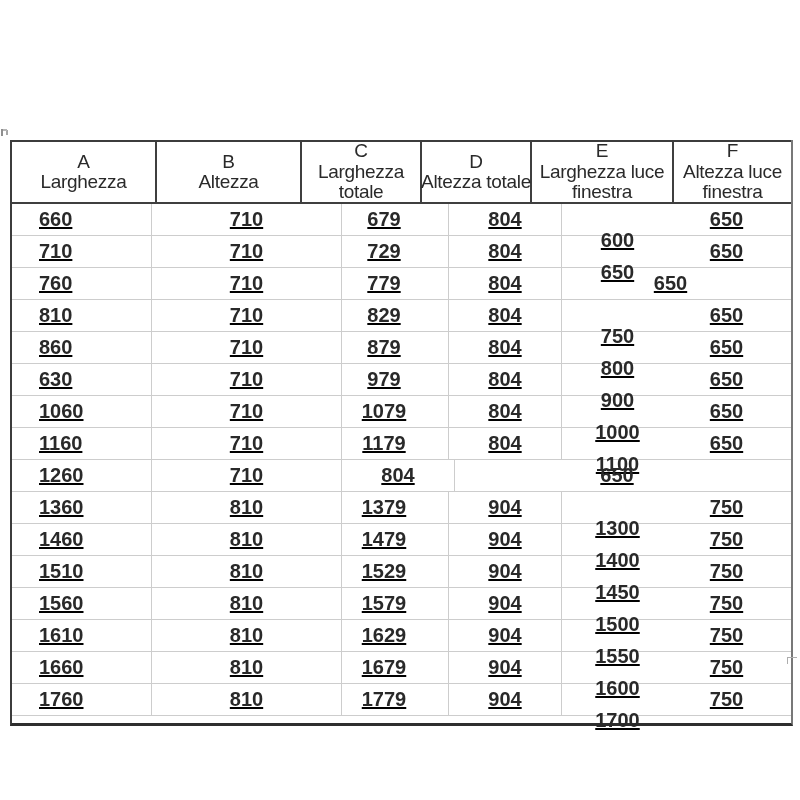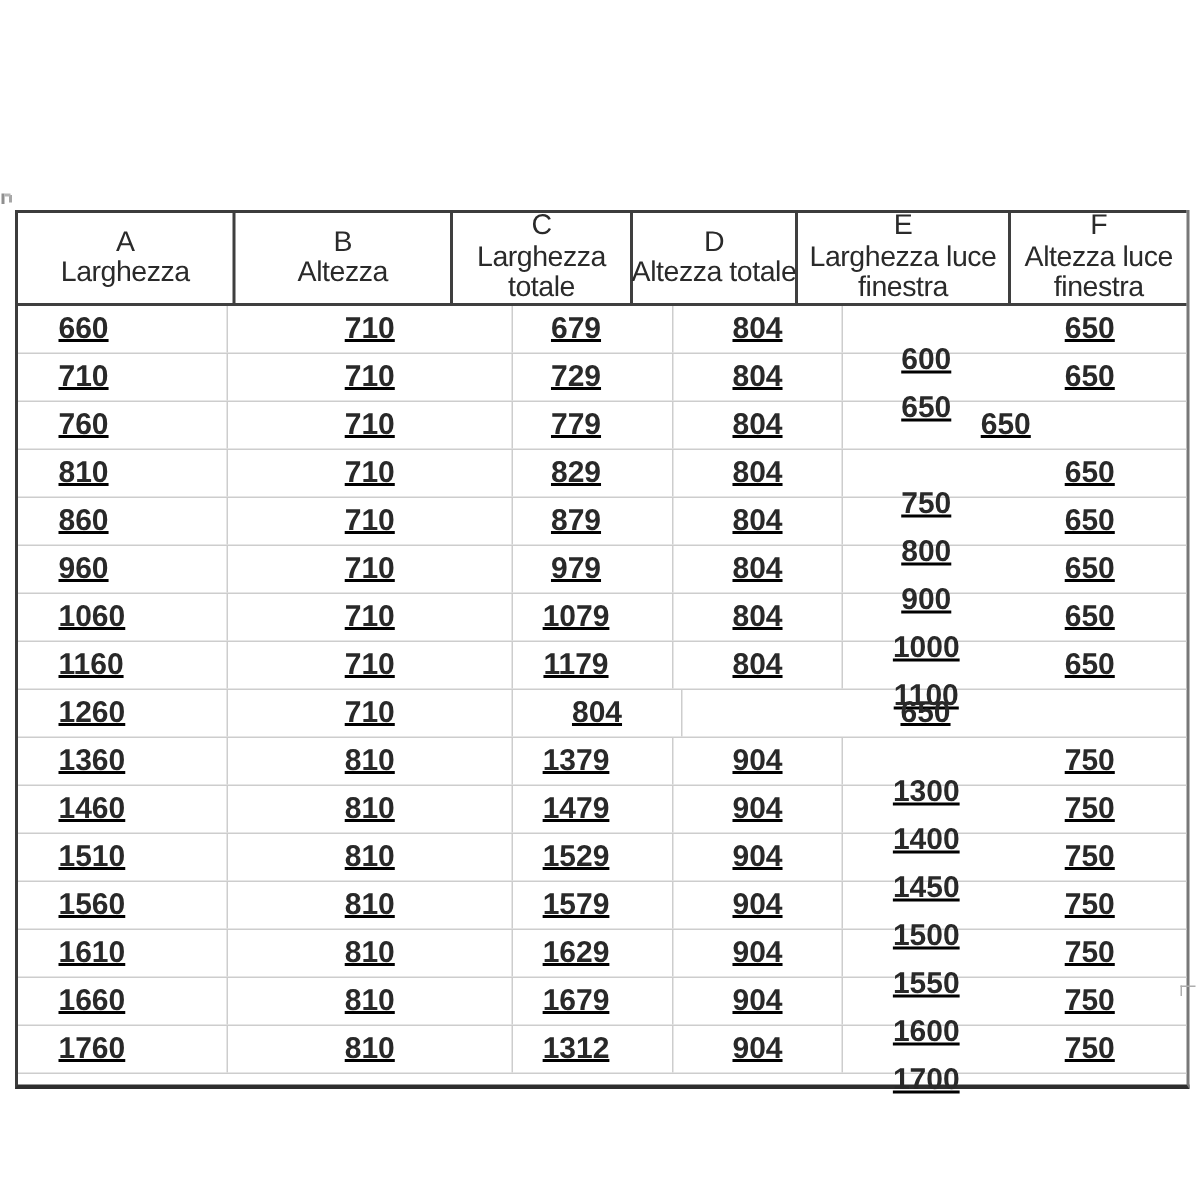--- a/index.html
+++ b/index.html
@@ -143,21 +143,21 @@
         </div>
         <div class="tr">
           <div class="td td-0">860</div>
           <div class="td td-1">710</div>
           <div class="td td-2">879</div>
           <div class="td td-3">804</div>
           <div class="td td-4">800</div>
           <div class="td td-5">650</div>
         </div>
         <div class="tr">
-          <div class="td td-0">960</div>
+          <div class="td td-0">630</div>
           <div class="td td-1">710</div>
           <div class="td td-2">979</div>
           <div class="td td-3">804</div>
           <div class="td td-4">900</div>
           <div class="td td-5">650</div>
         </div>
         <div class="tr">
           <div class="td td-0">1060</div>
           <div class="td td-1">710</div>
           <div class="td td-2">1079</div>
@@ -223,21 +223,21 @@
           <div class="td td-0">1660</div>
           <div class="td td-1">810</div>
           <div class="td td-2">1679</div>
           <div class="td td-3">904</div>
           <div class="td td-4">1600</div>
           <div class="td td-5">750</div>
         </div>
         <div class="tr">
           <div class="td td-0">1760</div>
           <div class="td td-1">810</div>
-          <div class="td td-2">1312</div>
+          <div class="td td-2">1779</div>
           <div class="td td-3">904</div>
           <div class="td td-4">1700</div>
           <div class="td td-5">750</div>
         </div>
       </div>
     <div class="bottom-gap"></div>
   </div>
 
   <div class="artifact-bottomright"></div>
 

